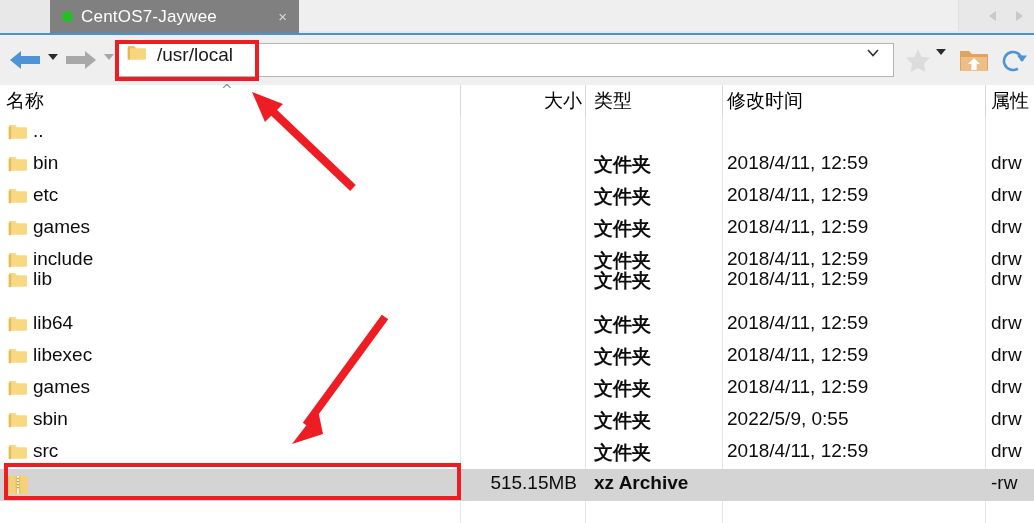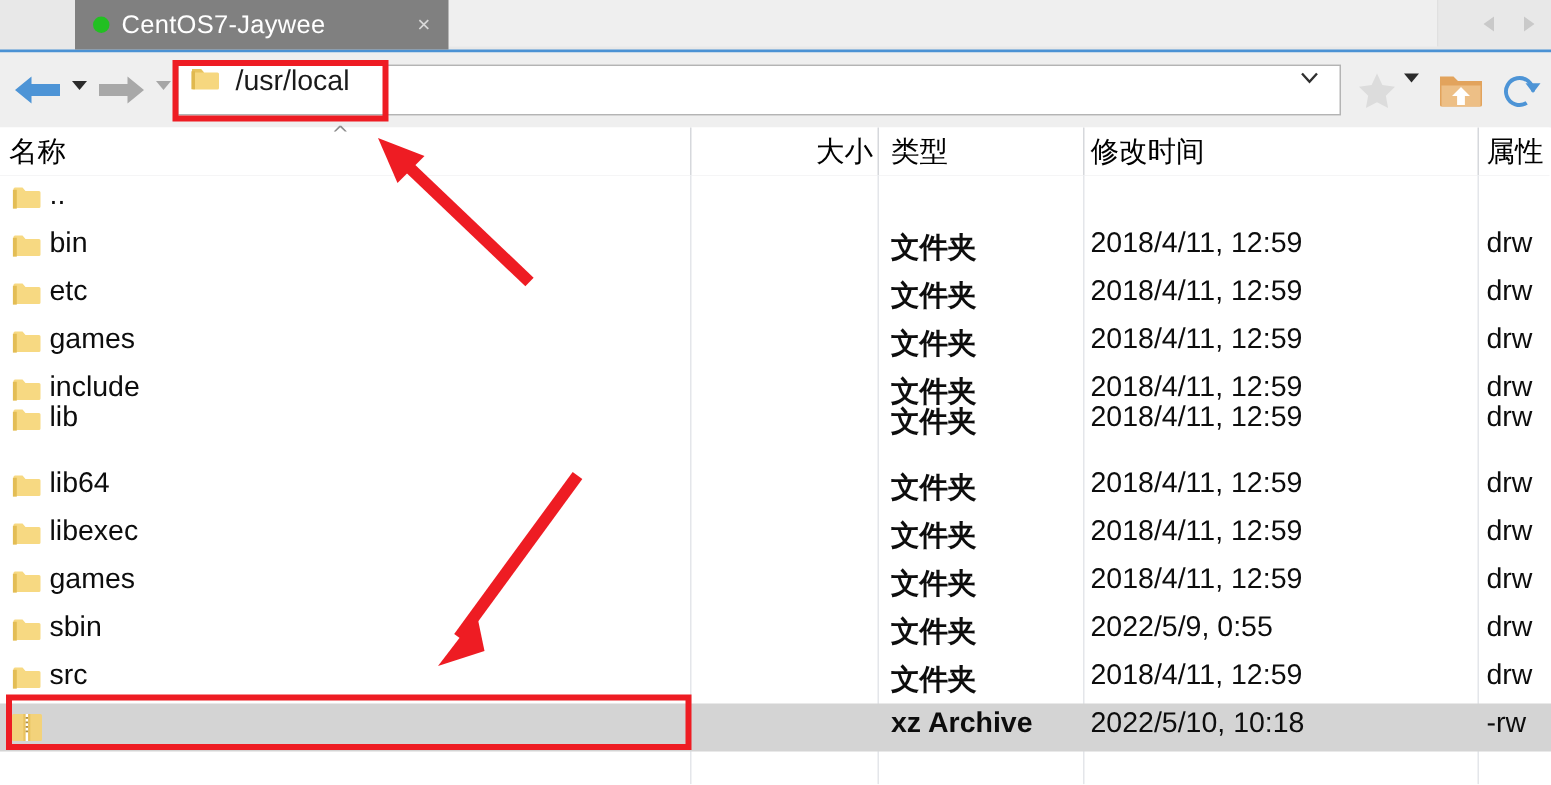--- a/index.html
+++ b/index.html
@@ -467,22 +467,22 @@
         <svg width="20" height="20" viewBox="0 0 20 20">
           <path d="M1,1 h18 a1,1 0 0 1 1,1 v16 a1,1 0 0 1 -1,1 h-18 a1,1 0 0 1 -1,-1 v-16 a1,1 0 0 1 1,-1 z" fill="#f3d27a"></path>
           <rect x="7.6" y="1" width="4.6" height="18" fill="#e9c25f"></rect>
           <rect x="9.1" y="1" width="1.6" height="18" fill="#ffffff"></rect>
           <rect x="9.1" y="3" width="1.6" height="1.2" fill="#b09040"></rect>
           <rect x="9.1" y="6" width="1.6" height="1.2" fill="#b09040"></rect>
           <rect x="9.1" y="9" width="1.6" height="1.2" fill="#b09040"></rect>
           <rect x="9.1" y="12" width="1.6" height="1.2" fill="#b09040"></rect>
         </svg>
       </span>
+      <span class="cell cell-size right">515.15MB</span>
       <span class="cell cell-type">xz Archive</span>
-      <span class="cell cell-date">2022/5/10, 10:18</span>
       <span class="cell cell-attr">-rw</span>
     </div>
   </div>
 
   <div class="anno-box" style="left:115px; top:40px; width:144px; height:41px;"></div>
 
   <div class="anno-box" style="left:4px; top:463px; width:457px; height:37px;"></div>
 
   <svg class="anno-arrow" style="left:0; top:0;" width="1034" height="523">
     <g>

